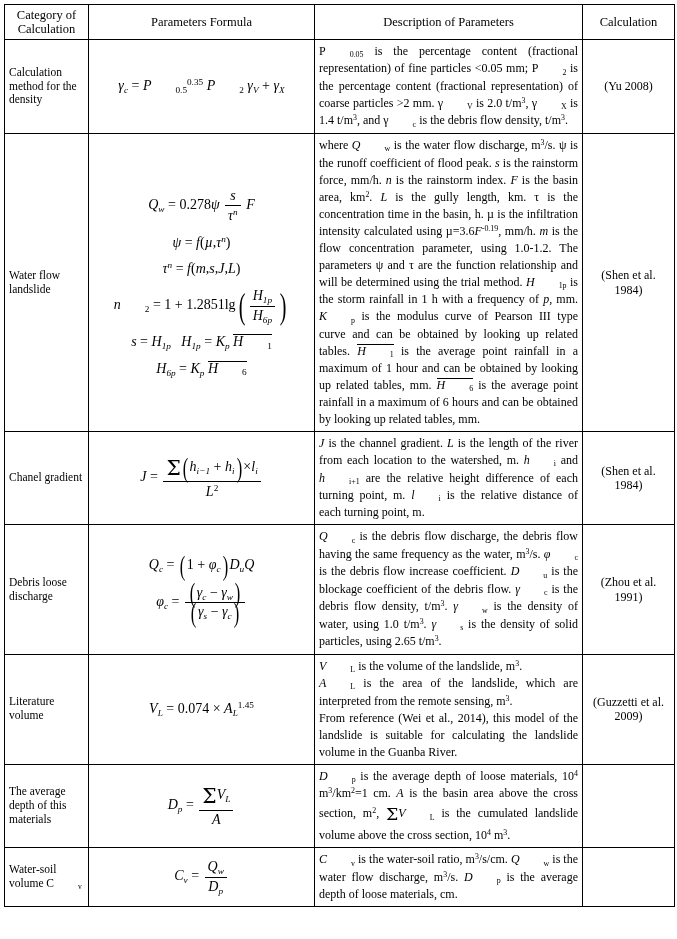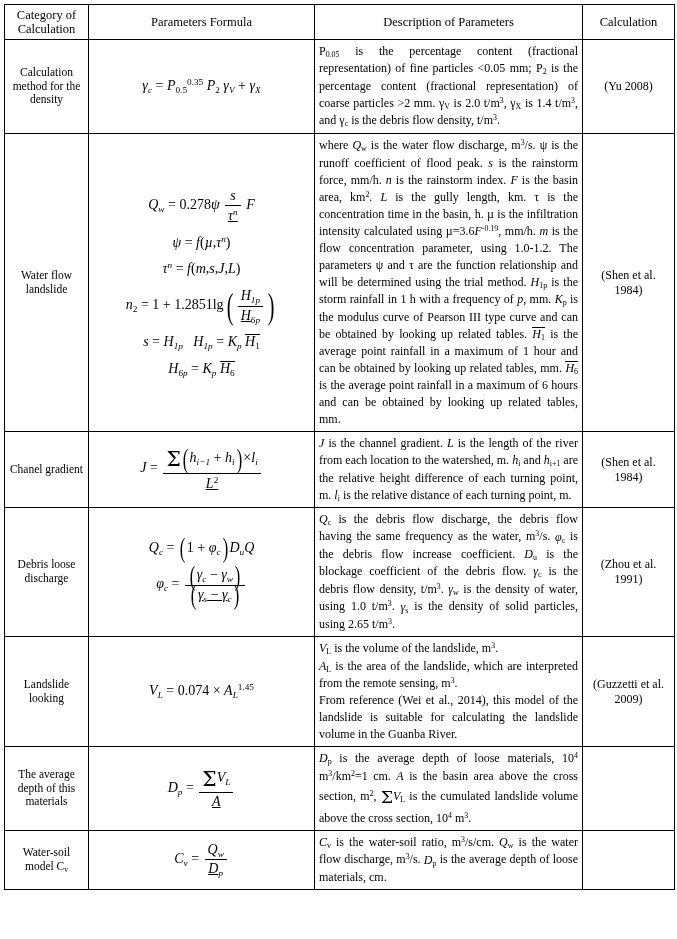--- a/index.html
+++ b/index.html
@@ -35,21 +35,21 @@
   col.c-params   { width: 268px; }
   col.c-lit      { width: 92px; }
 
   thead td {
     text-align: center;
     font-size: 12.5px;
     padding: 5px 3px;
   }
   .hdr-cat { line-height: 1.12; }
   .cat {
-    text-align: center;
+    text-align: left;
     font-size: 11.5px;
     line-height: 1.2;
   }
   .lit {
     text-align: center;
     font-size: 12px;
     line-height: 1.22;
   }
   .params {
     text-align: justify;
@@ -63,31 +63,31 @@
     line-height: 1.2;
     padding: 6px 4px;
   }
   .formula .line { margin: 9px 0; white-space: nowrap; }
   .formula .line:first-child { margin-top: 3px; }
   .formula .line:last-child { margin-bottom: 3px; }
 
   
   .it { font-style: italic; font-family: "Liberation Serif", serif; }
   .sub { font-size: 0.66em; vertical-align: -0.28em; font-style: italic; }
-  .subn { font-size: 0.66em; vertical-align: -0.28em; font-style: normal; }
+  .subn { font-size: 0.66em; vertical-align: -0.28em; font-style: normal; margin-left: 24px; }
   .sup { font-size: 0.66em; vertical-align: 0.52em; font-style: italic; }
   .supn { font-size: 0.66em; vertical-align: 0.52em; font-style: normal; }
   .frac {
     display: inline-block;
     vertical-align: middle;
     text-align: center;
     margin: 0 2px;
   }
   .frac .num { display: block; padding: 0 3px; border-bottom: 1px solid #000; line-height: 1.3; }
-  .frac .den { display: block; padding: 0 3px; line-height: 1.3; text-decoration: underline; }
+  .frac .den { display: block; padding: 0 3px; line-height: 1.3; }
   .paren {
     display: inline-block;
     vertical-align: middle;
     font-size: 1.9em;
     font-weight: 300;
     line-height: 0.62;
     transform: scaleX(0.62);
   }
   .bigparen {
     display: inline-block;
@@ -202,21 +202,21 @@
             <span class="num"><span class="paren">(</span><span class="it">γ</span><span class="sub">c</span> − <span class="it">γ</span><span class="sub">w</span><span class="paren">)</span></span>
             <span class="den"><span class="paren">(</span><span class="it">γ</span><span class="sub">s</span> − <span class="it">γ</span><span class="sub">c</span><span class="paren">)</span></span>
           </span>
         </div>
       </td>
       <td class="params"><span class="it">Q<sub class="subn">c</sub></span> is the debris flow discharge, the debris flow having the same frequency as the water, m<sup class="supn">3</sup>/s. <span class="it">φ<sub class="subn">c</sub></span> is the debris flow increase coefficient. <i>D<sub class="subn">u</sub></i> is the blockage coefficient of the debris flow. <span class="it">γ<sub class="subn">c</sub></span> is the debris flow density, t/m<sup class="supn">3</sup>. <span class="it">γ<sub class="subn">w</sub></span> is the density of water, using 1.0 t/m<sup class="supn">3</sup>. <span class="it">γ<sub class="subn">s</sub></span> is the density of solid particles, using 2.65 t/m<sup class="supn">3</sup>.</td>
       <td class="lit">(Zhou et al. 1991)</td>
     </tr>
 
     <tr>
-      <td class="cat">Landslide looking</td>
+      <td class="cat">Literature volume</td>
       <td class="formula">
         <div class="line">
           <span class="it">V</span><span class="sub">L</span> = 0.074 × <span class="it">A</span><span class="sub">L</span><span class="supn" style="vertical-align:0.55em">1.45</span>
         </div>
       </td>
       <td class="params"><span class="it">V<sub class="subn">L</sub></span> is the volume of the landslide, m<sup class="supn">3</sup>.<br><span class="it">A<sub class="subn">L</sub></span> is the area of the landslide, which are interpreted from the remote sensing, m<sup class="supn">3</sup>.<br>From reference (Wei et al., 2014), this model of the landslide is suitable for calculating the landslide volume in the Guanba River.</td>
       <td class="lit">(Guzzetti et al. 2009)</td>
     </tr>
 
     <tr>
@@ -229,21 +229,21 @@
             <span class="den"><span class="it">A</span></span>
           </span>
         </div>
       </td>
       <td class="params"><span class="it">D<sub class="subn">p</sub></span> is the average depth of loose materials, 10<sup class="supn">4</sup> m<sup class="supn">3</sup>/km<sup class="supn">2</sup>=1 cm. <i>A</i> is the basin area above the cross section, m<sup class="supn">2</sup>, <span class="sigma">Σ</span><span class="it">V<sub class="subn">L</sub></span> is the cumulated landslide volume above the cross section, 10<sup class="supn">4</sup> m<sup class="supn">3</sup>.</td>
       <td class="lit"></td>
     </tr>
 
     <tr>
       <td class="cat">
-        <span>Water-soil model C</span><span class="subn">v</span>
+        <span>Water-soil volume C</span><span class="subn">v</span>
       </td>
       <td class="formula">
         <div class="line">
           <span class="it">C</span><span class="sub">v</span> =
           <span class="frac">
             <span class="num"><span class="it">Q</span><span class="sub">w</span></span>
             <span class="den"><span class="it">D</span><span class="sub">p</span></span>
           </span>
         </div>
       </td>

